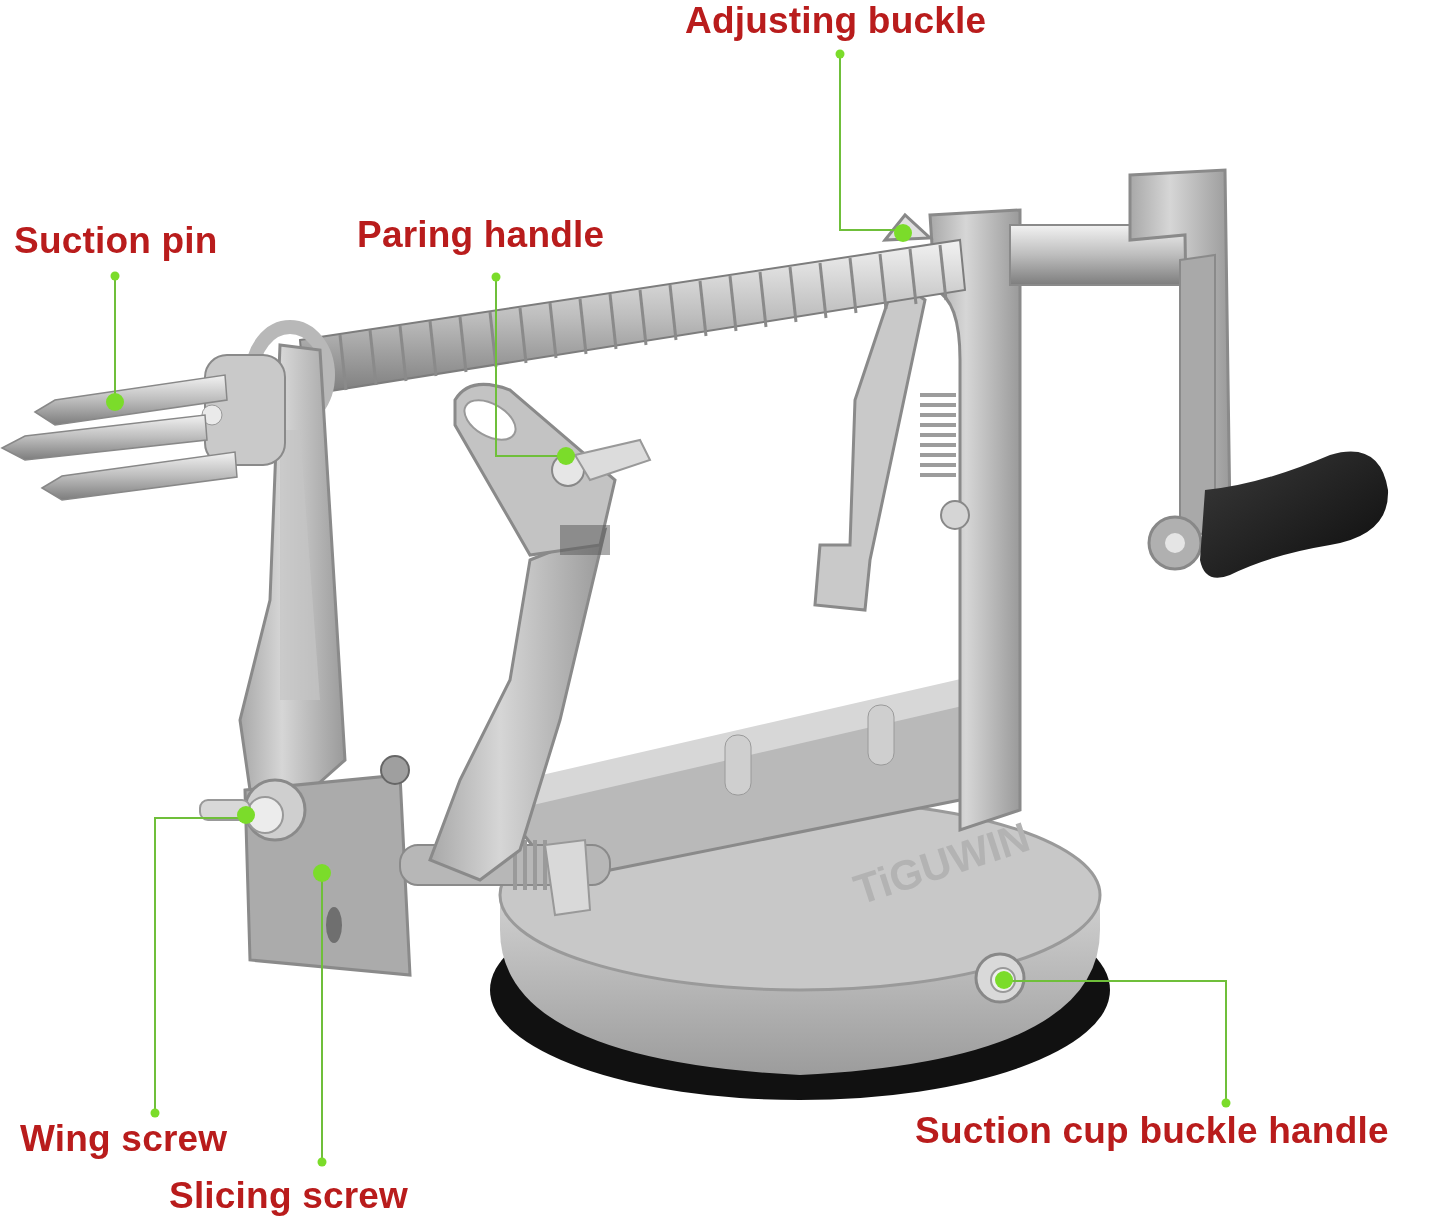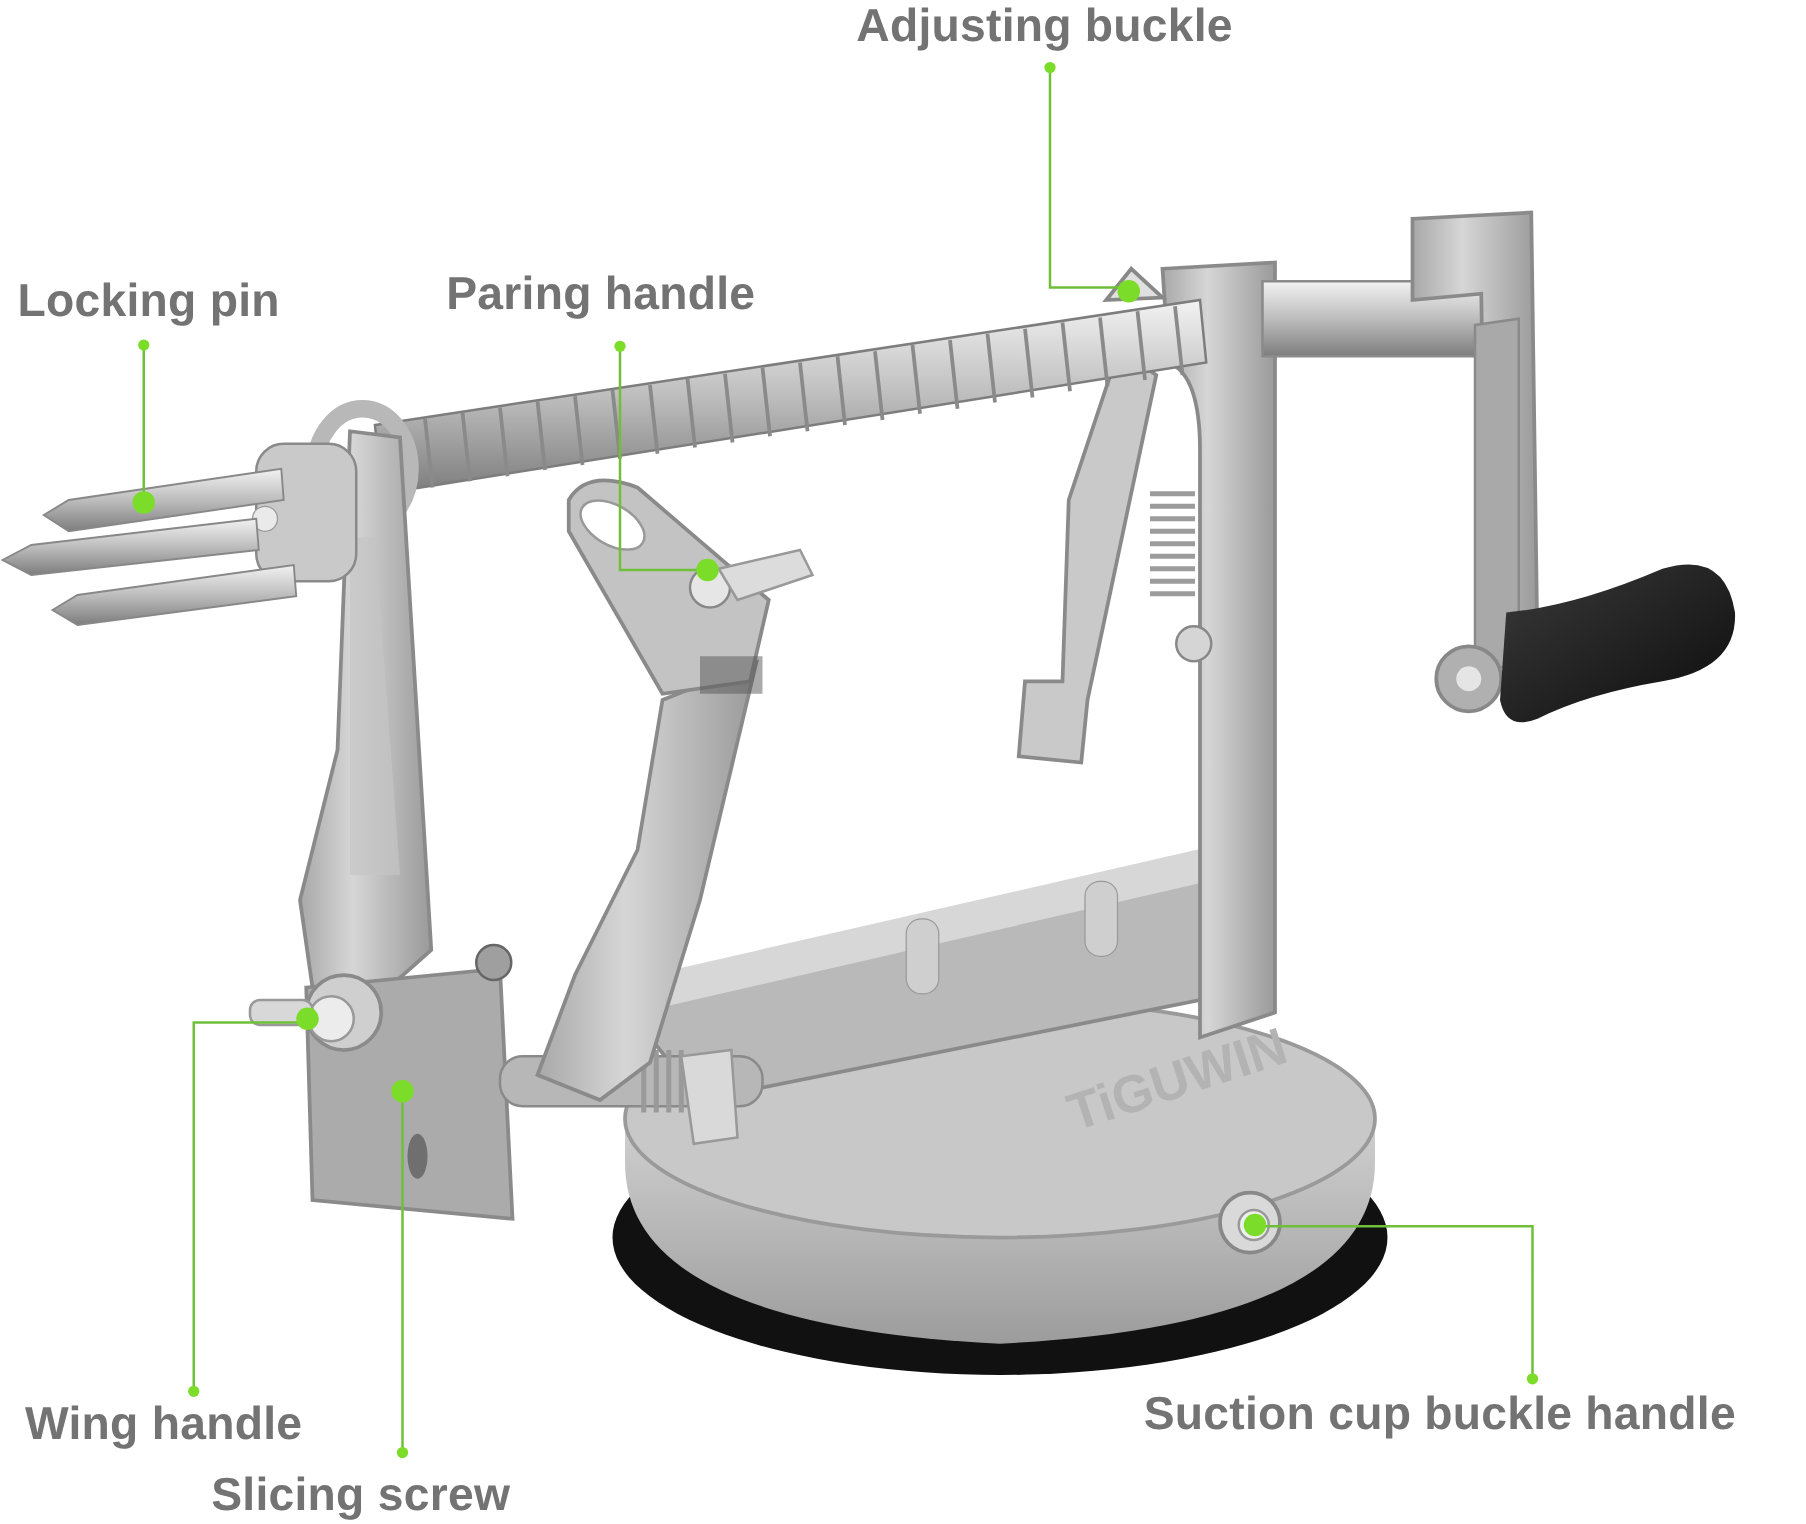--- a/index.html
+++ b/index.html
@@ -1,19 +1,19 @@
 <!DOCTYPE html>
 <html><head>
 <meta charset="utf-8">
 <style>
   html, body { margin: 0; padding: 0; background: #ffffff; }
   body { width: 1445px; height: 1219px; position: relative; overflow: hidden;
          font-family: "Liberation Sans", "DejaVu Sans", sans-serif; }
   .stage { position: absolute; left: 0; top: 0; width: 1445px; height: 1219px; }
-  .label { position: absolute; font-weight: bold; color: #737373; font-size: 37px;
+  .label { position: absolute; font-weight: bold; color: #b91c1c; font-size: 37px;
            letter-spacing: 0.2px; white-space: nowrap; line-height: 1; }
   svg.product { position: absolute; left: 0; top: 0; }
   svg.callouts { position: absolute; left: 0; top: 0; pointer-events: none; }
 </style>
 </head>
 <body>
 
 <div class="stage">
 
   <svg class="product" width="1445" height="1219" viewBox="0 0 1445 1219">
@@ -187,18 +187,18 @@
       <circle cx="322" cy="873" r="9" fill="#7bdc2a"></circle>
     </g>
     <g>
       <polyline points="1226,1103 1226,981 1007,981" fill="none" stroke="#6fbf3a" stroke-width="2"></polyline>
       <circle cx="1226" cy="1103" r="4.5" fill="#7bdc2a"></circle>
       <circle cx="1004" cy="980" r="9" fill="#7bdc2a"></circle>
     </g>
   </svg>
 
   <div class="label" style="left:685px; top:2px;">Adjusting buckle</div>
-  <div class="label" style="left:14px; top:222px;">Locking pin</div>
+  <div class="label" style="left:14px; top:222px;">Suction pin</div>
   <div class="label" style="left:357px; top:216px;">Paring handle</div>
-  <div class="label" style="left:20px; top:1120px;">Wing handle</div>
+  <div class="label" style="left:20px; top:1120px;">Wing screw</div>
   <div class="label" style="left:169px; top:1177px;">Slicing screw</div>
   <div class="label" style="left:915px; top:1112px;">Suction cup buckle handle</div>
 </div>
 
 </body></html>

